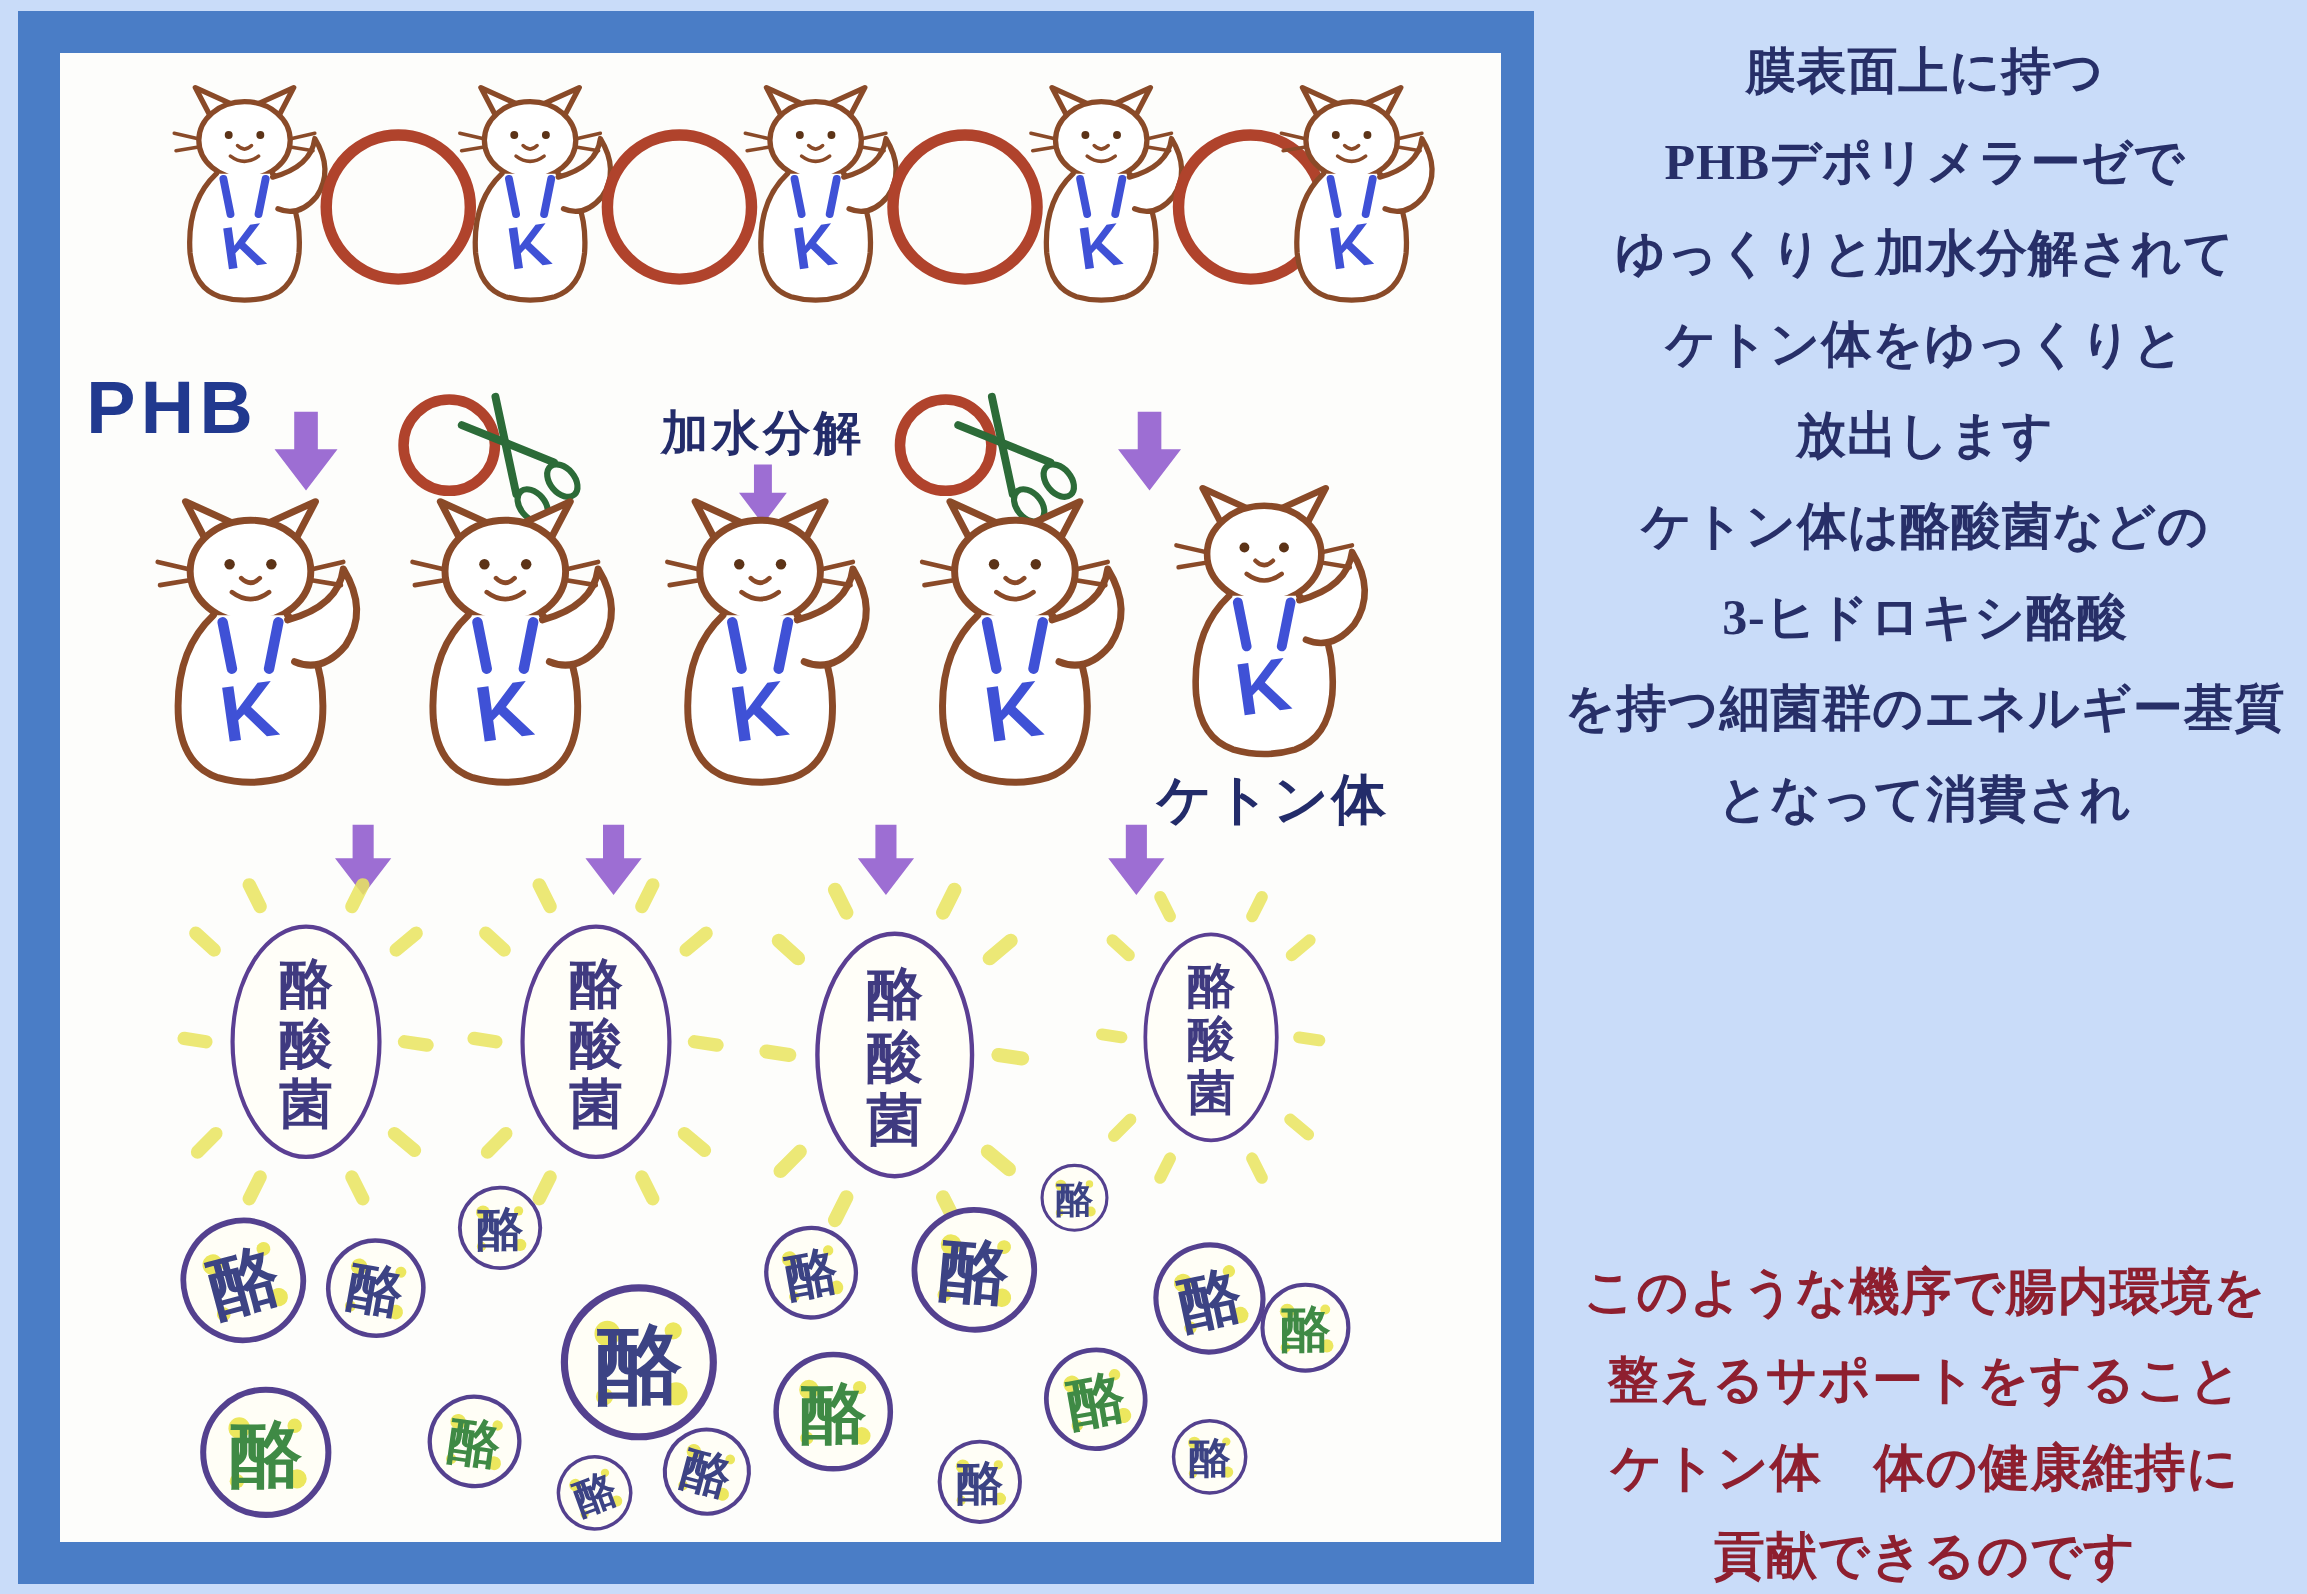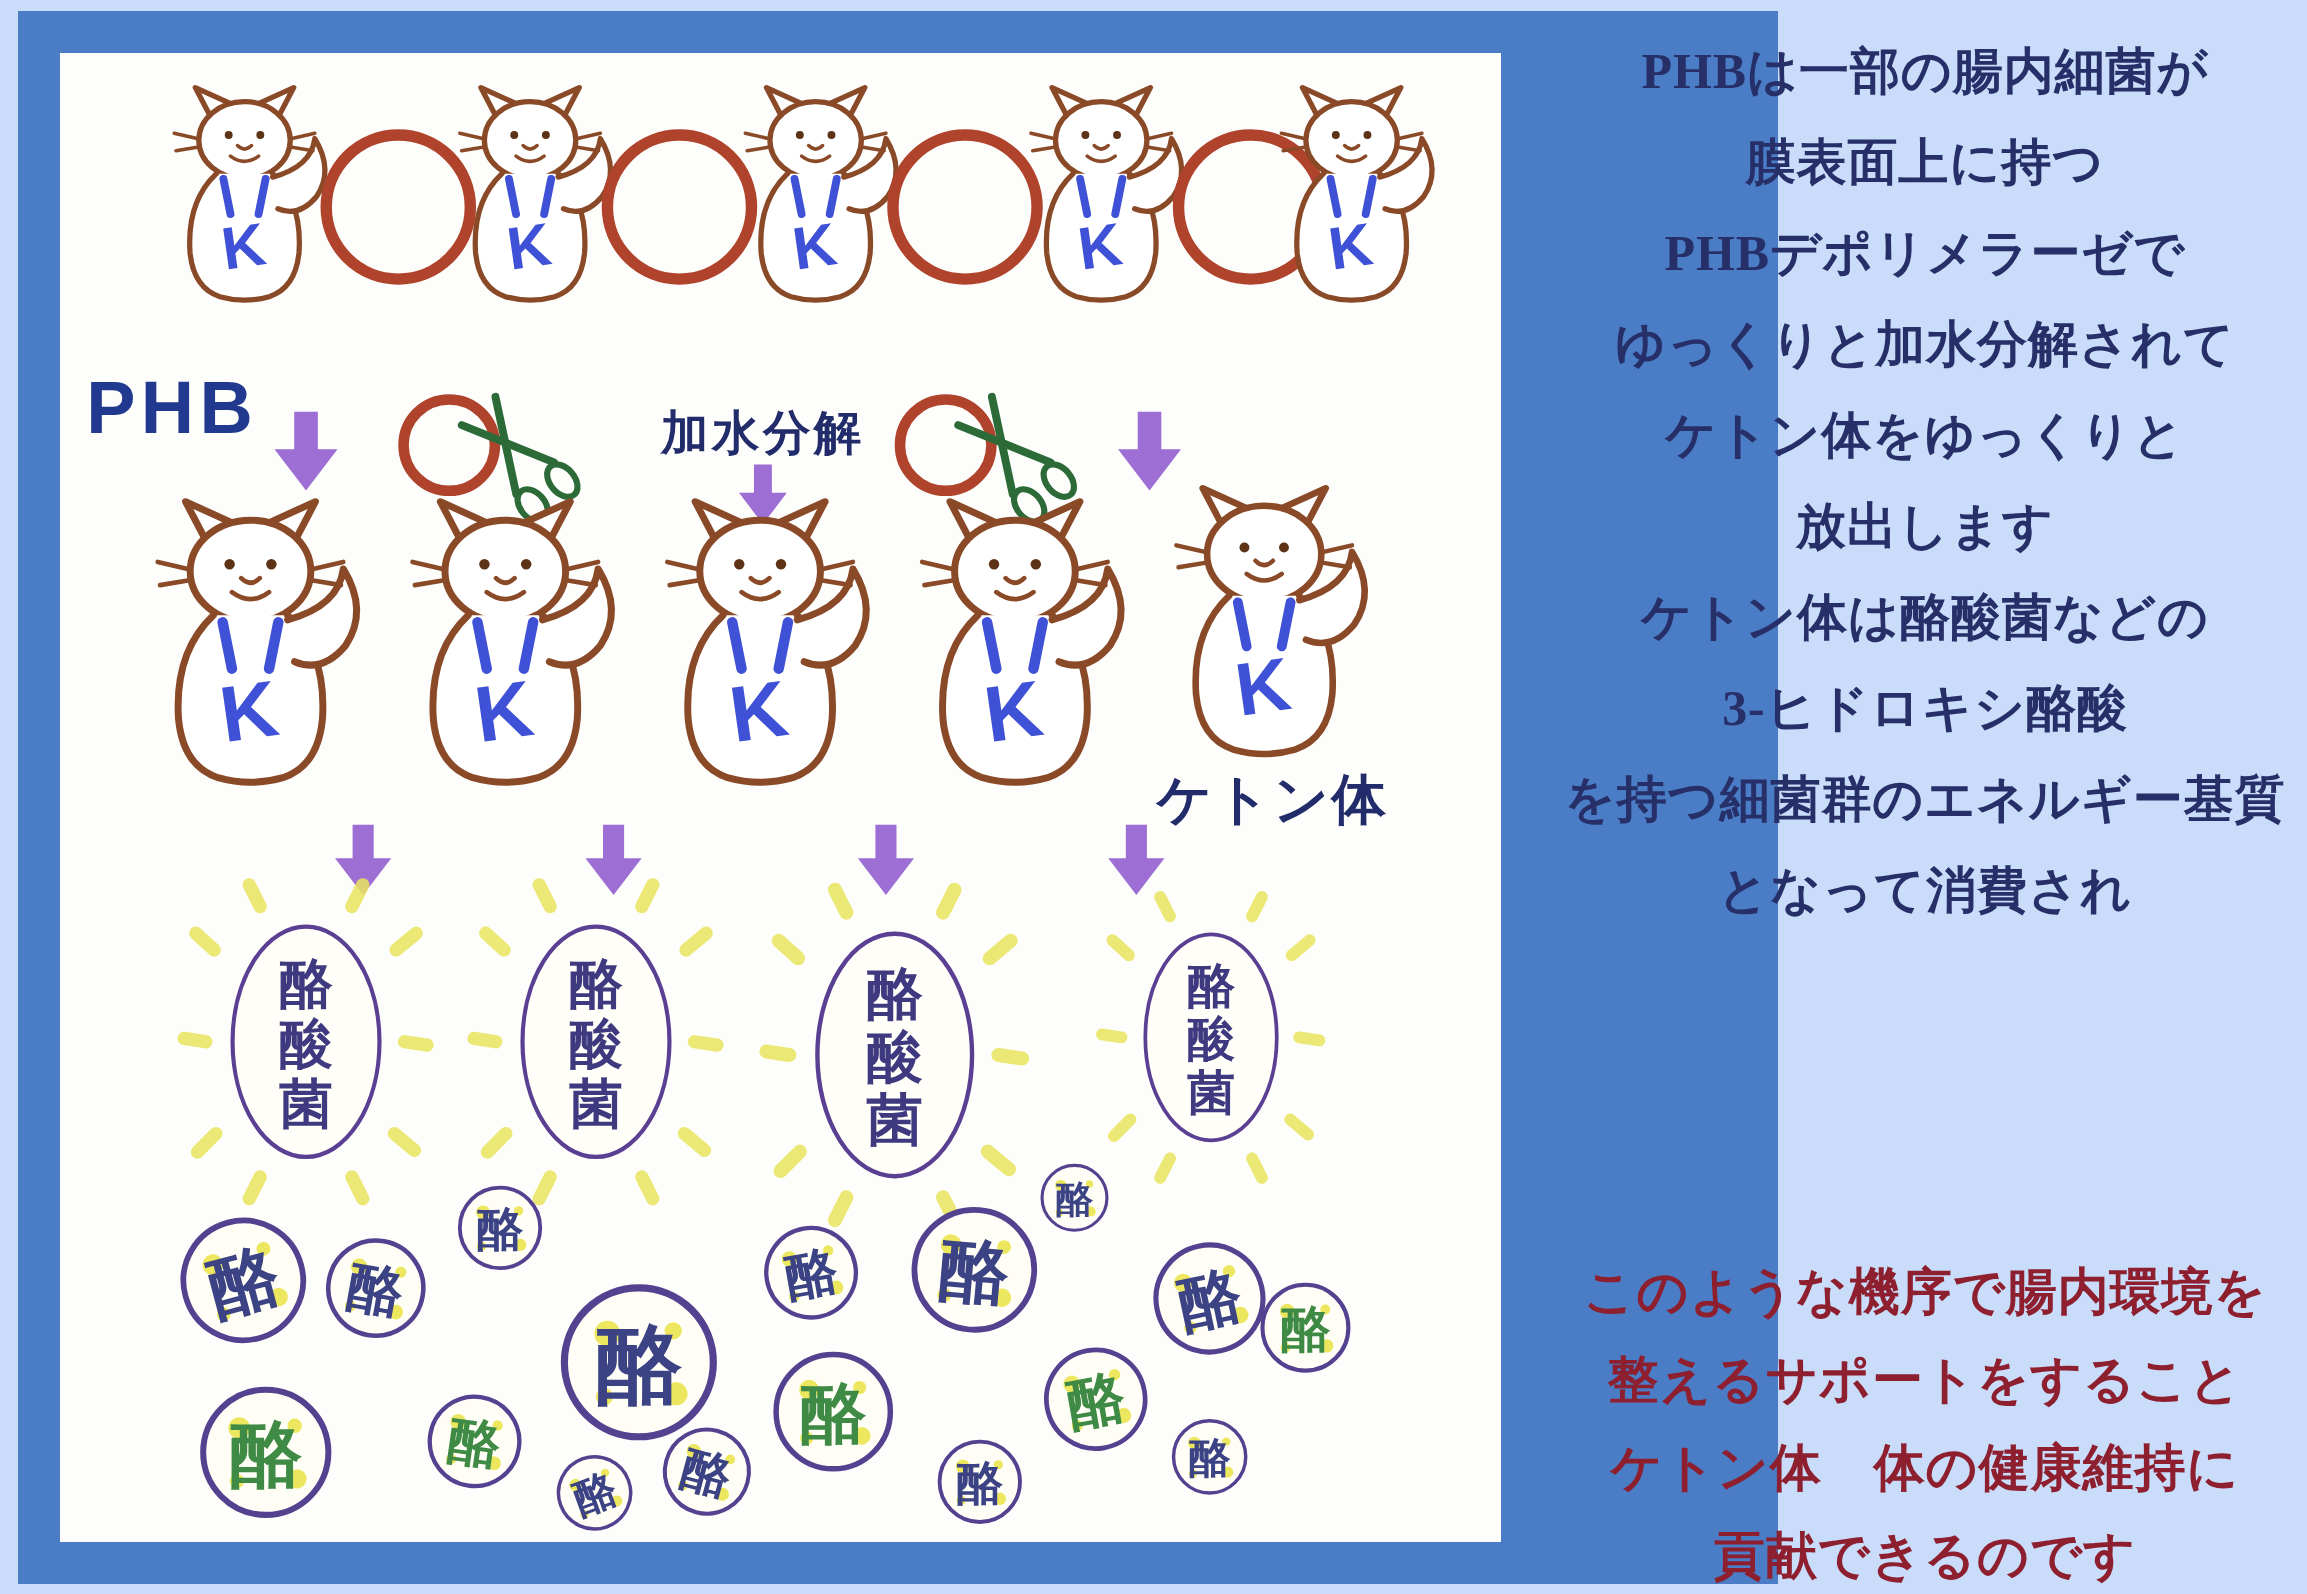--- a/index.html
+++ b/index.html
@@ -1,20 +1,20 @@
 <!DOCTYPE html>
 <html style="font-size:14px"><head>
 <meta charset="utf-8">
 <style>
   * { margin:0; padding:0; box-sizing:border-box; }
   html,body { width:2307px; height:1594px; }
   body { font-family:"Liberation Sans", sans-serif; }
   .page { position:relative; width:2307px; height:1594px; background:#c9dcf9; overflow:hidden; }
 
-  .panel-frame { position:absolute; left:17.6px; top:10.5px; width:1760px; height:1573px; background:#4a7dc6; }
+  .panel-frame { position:absolute; left:17.6px; top:10.5px; width:1516px; height:1573px; background:#4a7dc6; }
   .panel-inner { position:absolute; left:42px; top:42px; width:1441px; height:1489px; background:#fdfdfb; }
   .illus { width:100%; height:100%; display:block; }
 
   .sidebar { position:absolute; left:1543px; top:0; width:764px; height:1594px; }
   .main-text {
     position:absolute; top:26px; left:0; width:100%; text-align:center;
     font-family:"Liberation Serif","DejaVu Serif",serif; font-weight:bold;
     font-size:50px; line-height:91px; color:#272f68; letter-spacing:0.9px;
   }
   .highlight-text {
@@ -157,21 +157,20 @@
         <use href="#butyr" transform="translate(805,1471) scale(1.25)" style="--tc:#3f8a45"></use>
         <use href="#butyr" transform="translate(994,1573) scale(0.88)"></use>
         <use href="#butyr" transform="translate(1114,1467) scale(1.08) rotate(-10 60 60)" style="--tc:#3f8a45"></use>
         <use href="#butyr" transform="translate(1261,1550) scale(0.79)"></use>
       </svg>
     </div>
   </div>
 
   <div class="sidebar">
     <div class="main-text">
-      <div>PHBは一部の腸内細菌が</div>
       <div>膜表面上に持つ</div>
       <div>PHBデポリメラーゼで</div>
       <div>ゆっくりと加水分解されて</div>
       <div>ケトン体をゆっくりと</div>
       <div>放出します</div>
       <div>ケトン体は酪酸菌などの</div>
       <div>3-ヒドロキシ酪酸</div>
       <div>を持つ細菌群のエネルギー基質</div>
       <div>となって消費され</div>
     </div>

